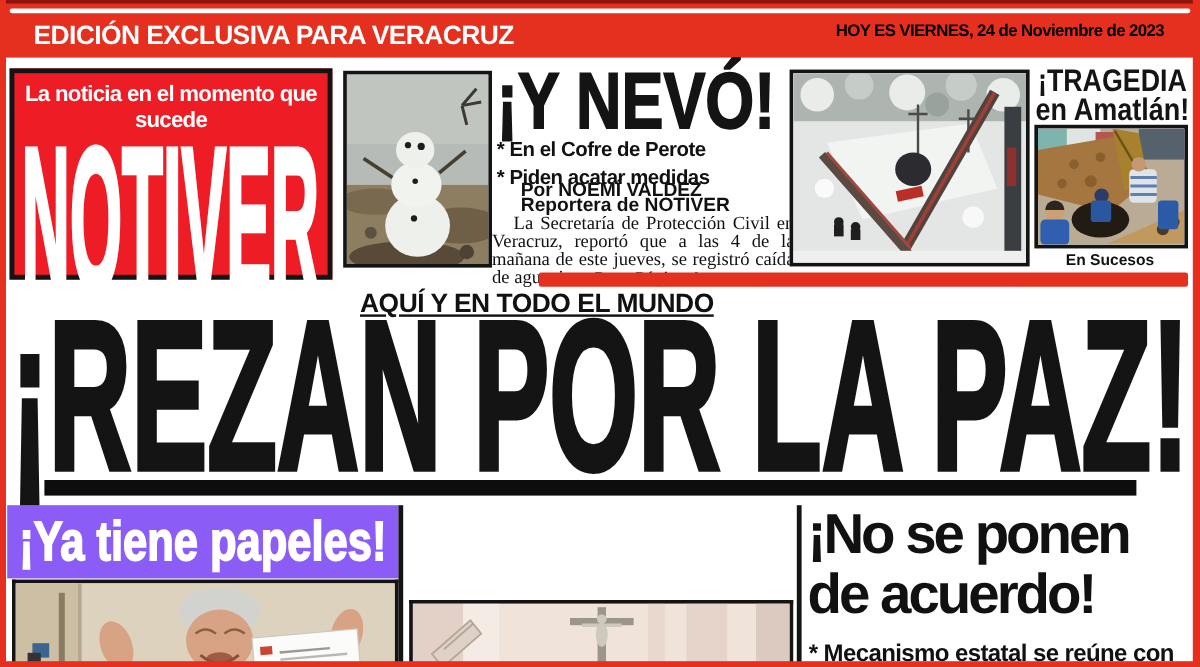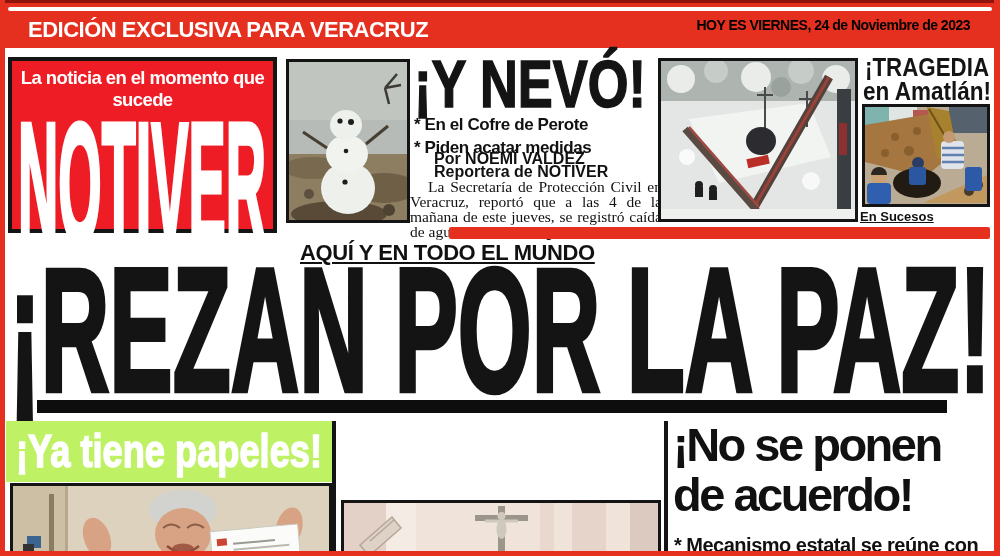--- a/index.html
+++ b/index.html
@@ -28,33 +28,33 @@
   .nevo-headline-svg{left:411px;top:55px;overflow:visible;}
   .nevo-bullets{left:414px;top:113px;font-size:17px;font-weight:bold;line-height:23px;letter-spacing:-0.4px;}
   .nevo-byline{left:434px;top:152px;font-size:16px;font-weight:bold;line-height:13px;}
   .nevo-body{left:410px;top:179px;width:252px;font-family:"Liberation Serif",serif;
              font-size:15.5px;line-height:15px;text-align:justify;}
   .nevo-body .jump{font-family:"Liberation Sans",sans-serif;font-weight:bold;font-size:13px;}
   .nevo-body .indent{display:inline-block;width:18px;}
 
   
   .tragedia-headline-svg{left:860px;top:56px;overflow:visible;}
-  .tragedia-caption{left:860px;top:209px;width:130px;font-size:13px;font-weight:bold;text-decoration:underline;}
+  .tragedia-caption{left:860px;top:209px;width:130px;text-align:center;font-size:13px;font-weight:bold;}
 
   
   .red-bar{left:449px;top:227px;width:541px;height:12px;background:var(--brand-red,#e6301f);border-radius:2px;}
 
   
   .kicker{left:300px;top:240px;width:400px;font-size:22px;font-weight:bold;
           text-decoration:underline;letter-spacing:-0.4px;}
   .lead-headline-svg{left:4px;top:259px;overflow:visible;transform:scaleY(1.18);transform-origin:top;}
   .black-rule{left:37px;top:400px;width:910px;height:13px;background:#0d0d0d;}
 
   
-  .papeles-banner{left:6px;top:421px;width:326px;height:61px;background:#bef264;}
+  .papeles-banner{left:6px;top:421px;width:326px;height:61px;background:#8b5cf6;}
   .papeles-banner svg{display:block;overflow:visible;}
   .vdiv1{left:332px;top:421px;width:4px;height:135px;background:#141414;}
   .vdiv2{left:664px;top:421px;width:4px;height:135px;background:#141414;}
   .oracion-summary{left:343px;top:423px;width:318px;font-size:20px;font-weight:bold;line-height:21.5px;
                    letter-spacing:-0.5px;white-space:pre-line;}
   .acuerdo-headline{left:673px;top:420px;width:324px;font-size:47px;font-weight:bold;line-height:50px;
                     letter-spacing:-2.5px;white-space:pre-line;}
   .acuerdo-deck{left:674px;top:534px;width:320px;font-size:20px;font-weight:bold;letter-spacing:-0.5px;}
 
   

